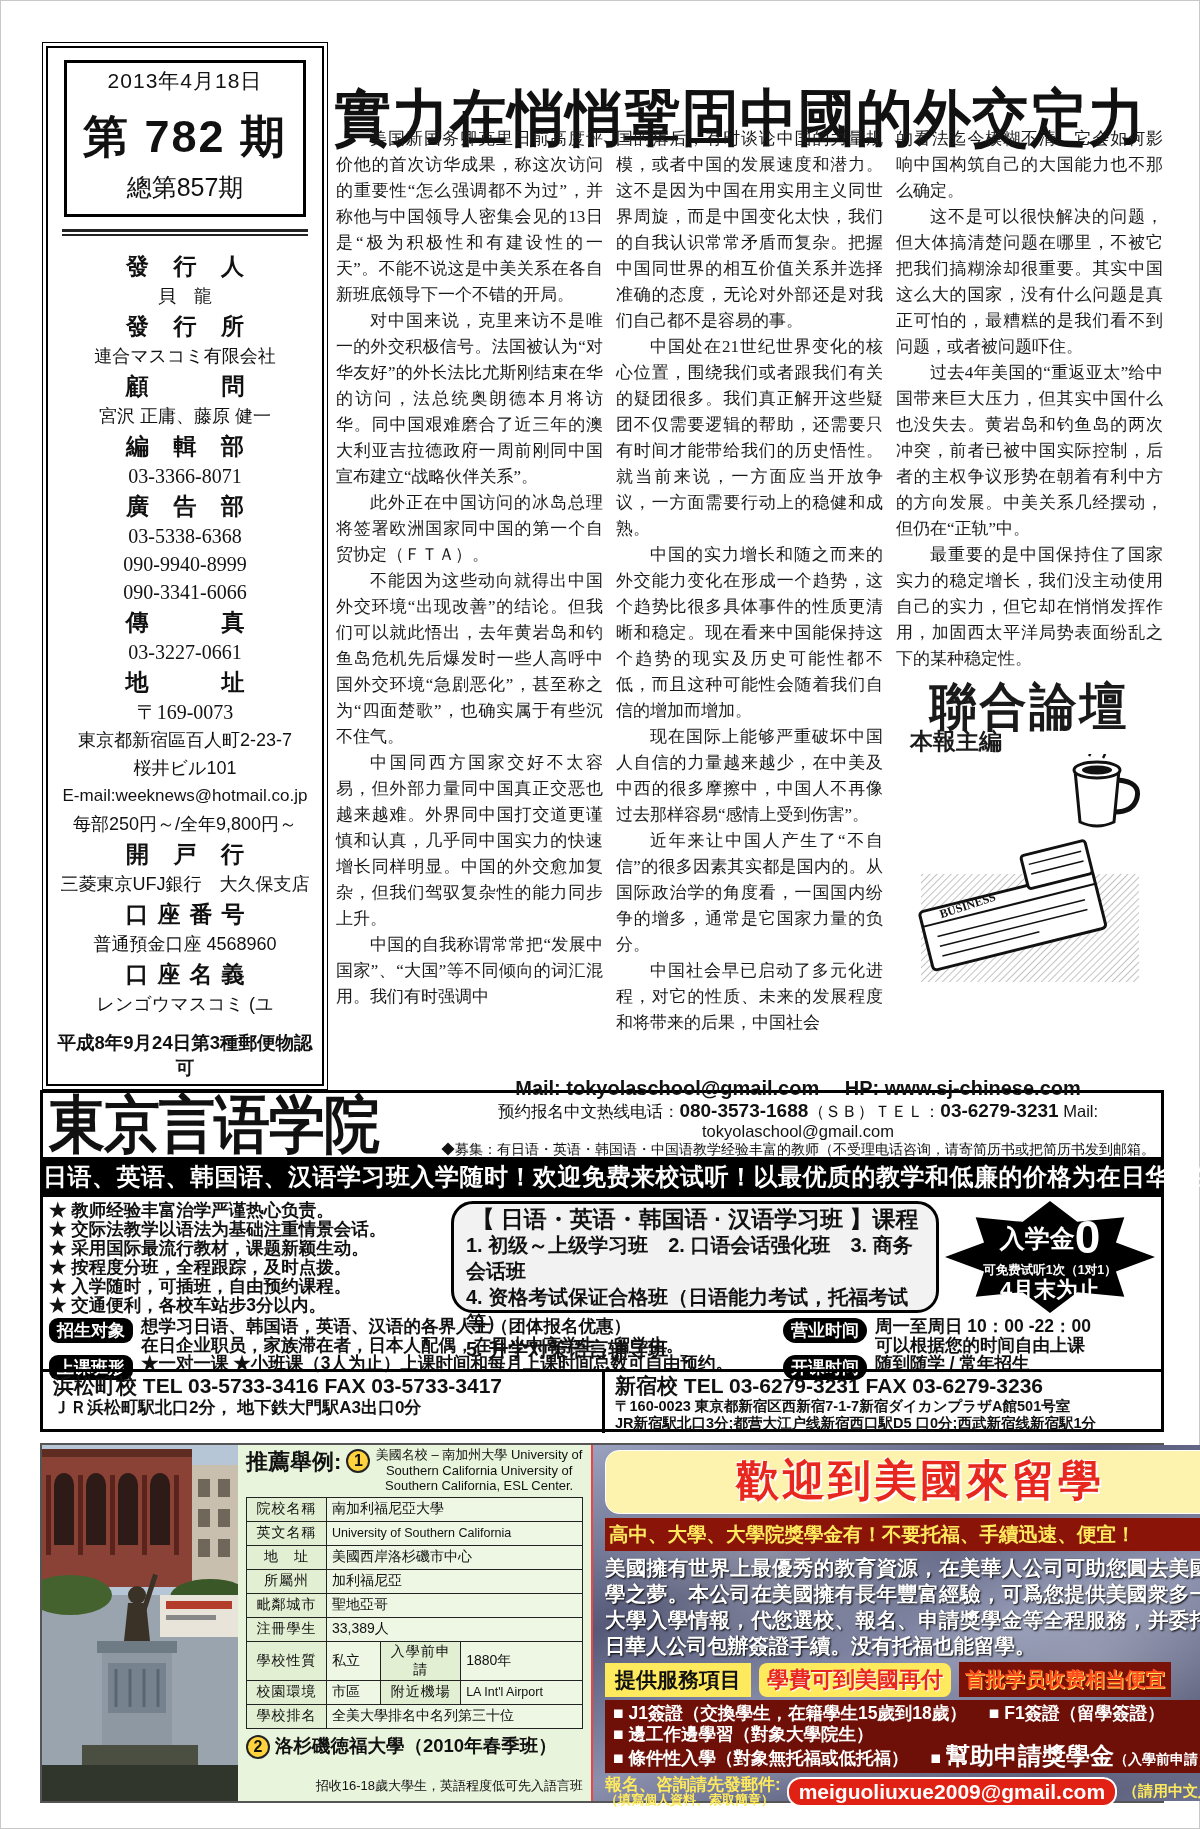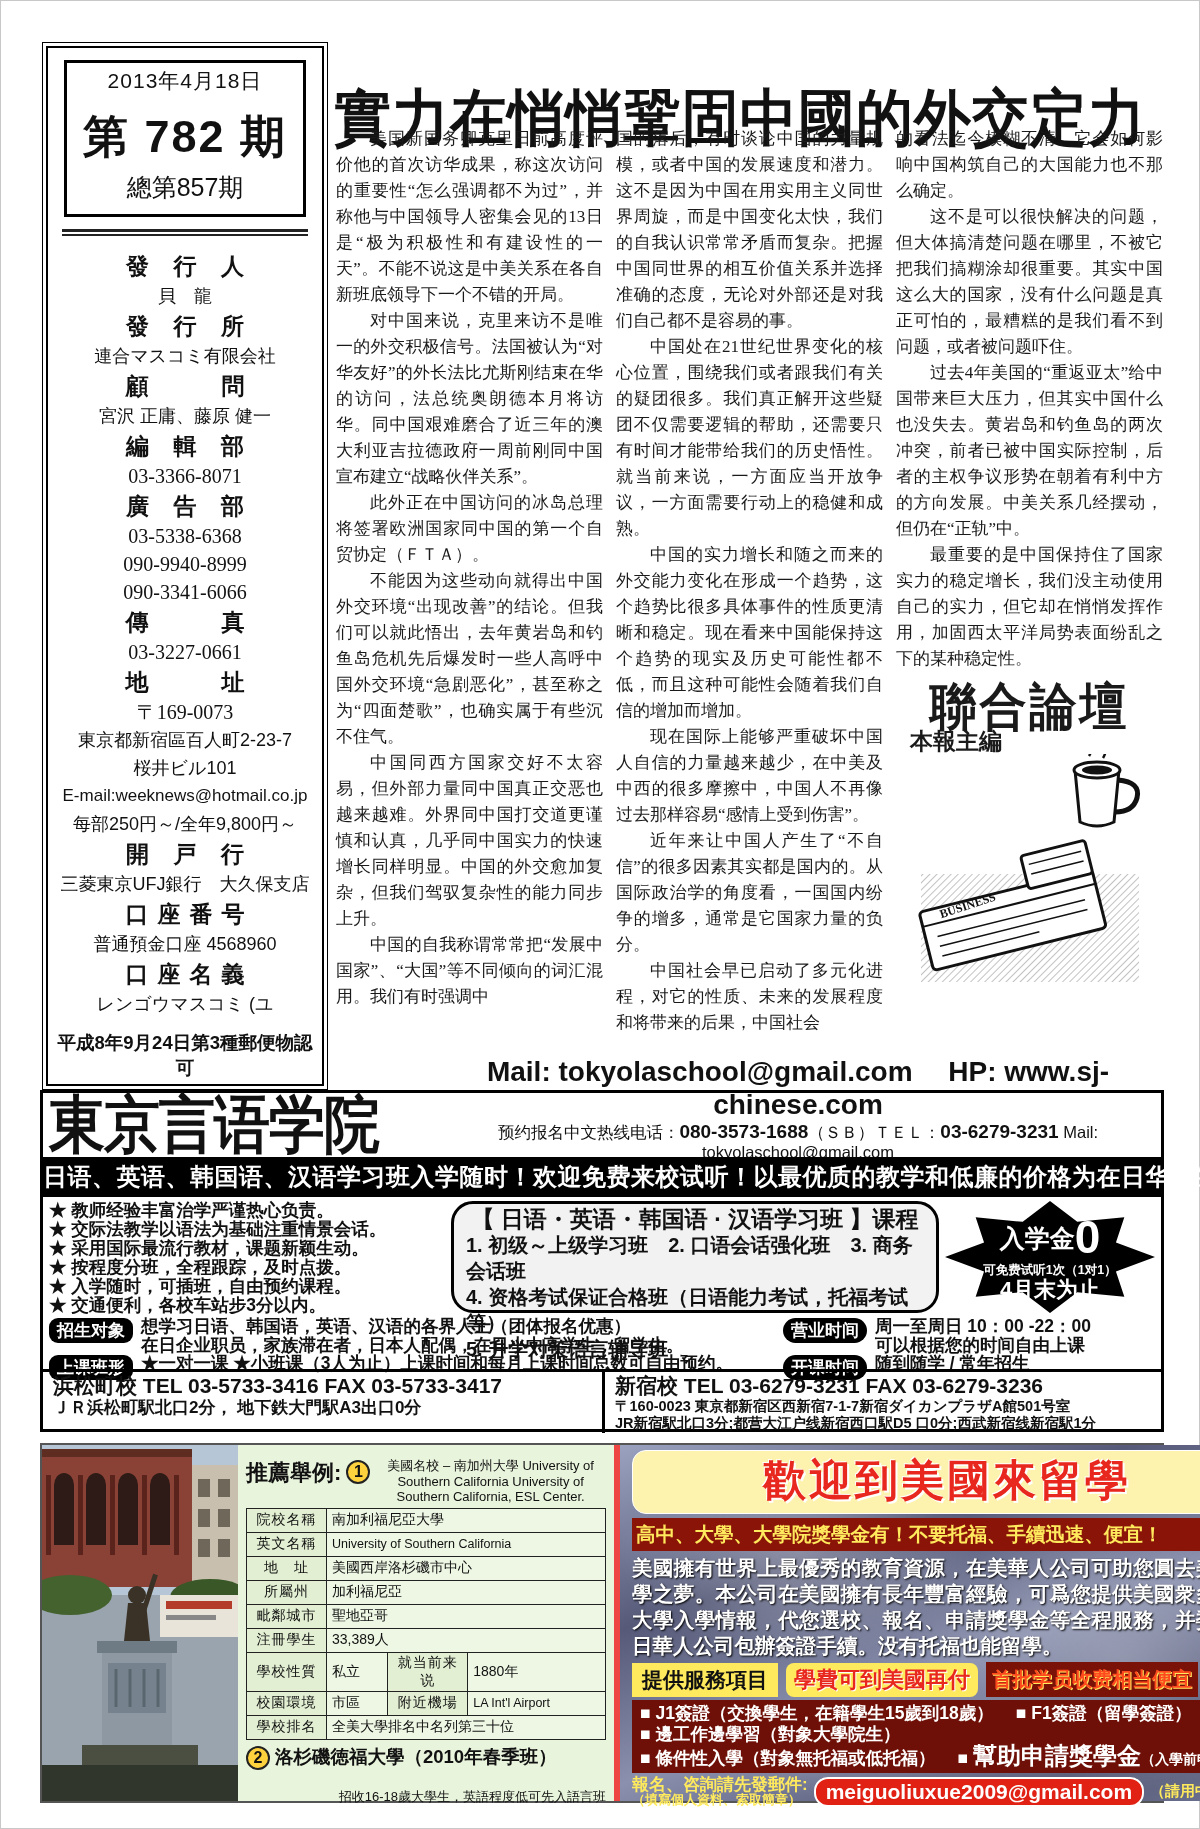--- a/index.html
+++ b/index.html
@@ -42,21 +42,21 @@
                font-family:"Liberation Sans",sans-serif; }
   .forum-art { display:block; margin:0 auto; }
 
   
   .school { position:absolute; left:40px; top:1090px; width:1124px; height:342px;
             border:3px solid #000; display:flex; flex-direction:column; background:#fff; }
   .s-head { display:flex; align-items:center; padding:1px 6px; height:64px; }
   .s-name { font-size:56px; font-weight:900; letter-spacing:-1px; white-space:nowrap;
             width:392px; line-height:1; transform:scaleY(1.12); transform-origin:left center; }
   .s-contact { flex:1; text-align:center; line-height:1.15; }
-  .s-c1 { font-size:28px; font-weight:bold; }
+  .s-c1 { font-size:20px; font-weight:bold; }
   .s-c2 { font-size:16.5px; }
   .s-c2 b { font-size:19px; }
   .s-c3 { font-size:14px; }
   .s-banner { background:#000; color:#fff; text-align:center; font-size:24px; font-weight:bold;
               padding:4px 0; letter-spacing:0.5px; white-space:nowrap; }
   .s-mid { display:flex; gap:6px; padding:4px 6px 2px; height:118px; }
   .features { width:396px; font-size:17.5px; font-weight:bold; line-height:19px; white-space:nowrap; }
   .course-box { flex:1; border:3px solid #000; border-radius:22px; background:#f2f2f2;
                 padding:2px 12px; }
   .course-title { font-size:23px; font-weight:900; text-align:center; line-height:26px; }
@@ -82,21 +82,21 @@
   .campus { width:50%; padding:2px 10px; line-height:1.15; }
   .campus + .campus { border-left:3px solid #000; }
   .camp-t { font-size:21px; font-weight:bold; white-space:nowrap; }
   .camp-a { font-size:17px; font-weight:bold; white-space:nowrap; }
   .campus.c2 .camp-a { font-size:14.5px; }
 
   
   .usa { position:absolute; left:40px; top:1443px; width:1124px; height:360px;
          border:2px solid #555; display:flex; background:#dfe8d8; }
   .photo { width:196px; flex:none; }
-  .green { width:382px; flex:none; background:#e9f4dc; padding:13px 8px; border-right:6px solid #ef4444; }
+  .green { width:355px; flex:none; background:#e9f4dc; padding:2px 8px; border-right:2px solid #ef4444; }
   .g-head { display:flex; gap:5px; align-items:flex-start; }
   .ex-label { font-size:22px; font-weight:bold; white-space:nowrap; }
   .circle-num { width:24px; height:24px; border-radius:50%; background:#ffd23e; border:2px solid #222;
                 font-weight:bold; font-size:16px; display:inline-flex; align-items:center;
                 justify-content:center; flex:none; margin-top:2px; }
   .ex-text { font-size:13px; line-height:15.5px; text-align:center; }
   .usc-table { width:100%; border-collapse:collapse; margin-top:3px; }
   .usc-table td { border:1.5px solid #222; font-size:14px; padding:1px 5px; background:#eef7e4;
                   height:24px; }
   .usc-table td.tl { width:80px; text-align:center; background:#e2efd2; letter-spacing:1px; }
@@ -407,21 +407,21 @@
             <td class="tl">毗鄰城市</td>
             <td colspan="3">聖地亞哥</td>
             </tr>
           <tr>
             <td class="tl">注冊學生</td>
             <td colspan="3">33,389人</td>
             </tr>
           <tr>
             <td class="tl">學校性質</td>
             <td>私立</td>
-            <td class="tl">就当前来说</td>
+            <td class="tl">入學前申請</td>
             <td>1880年</td>
             </tr>
           <tr>
             <td class="tl">校園環境</td>
             <td>市區</td>
             <td class="tl">附近機場</td>
             <td class="en">LA Int'l Airport</td>
             </tr>
           <tr>
             <td class="tl">學校排名</td>

